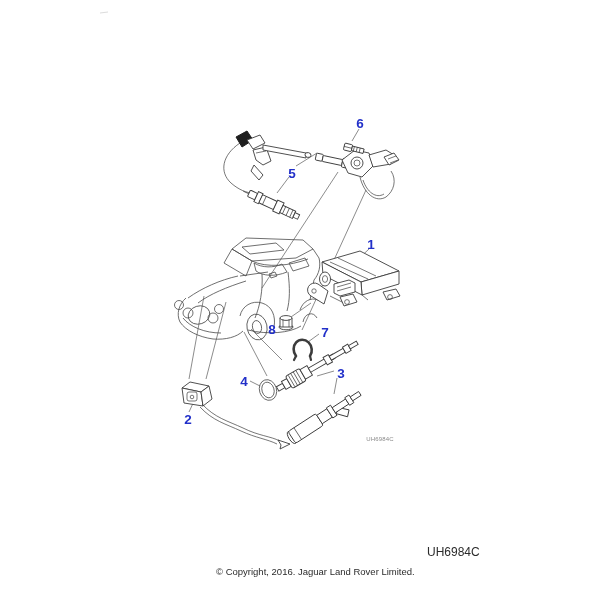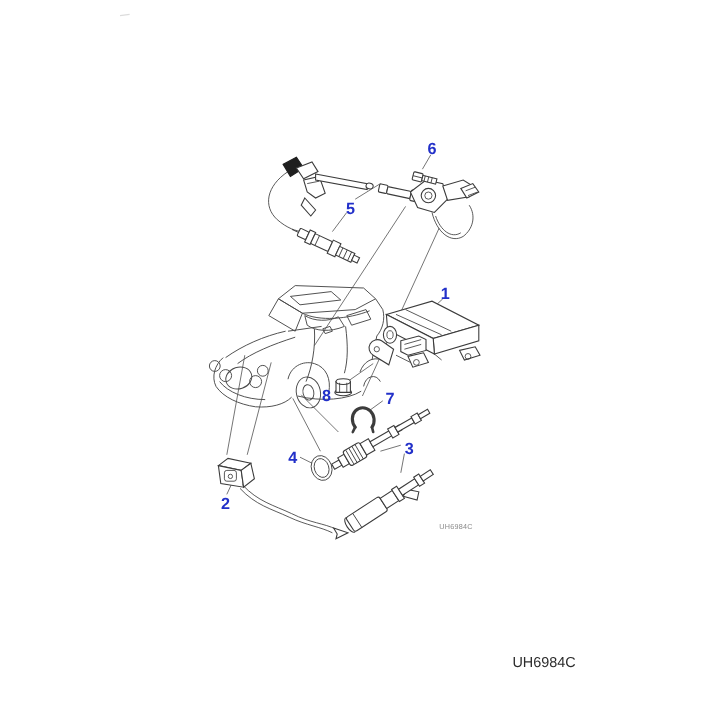--- a/index.html
+++ b/index.html
@@ -232,13 +232,14 @@
     <text class="callout" x="360" y="128" text-anchor="middle">6</text>
     <text class="callout" x="325" y="337" text-anchor="middle">7</text>
     <text class="callout" x="272" y="334" text-anchor="middle">8</text>
   </g>
 
   <text class="tinycode" x="380" y="441" text-anchor="middle">UH6984C</text>
 </svg>
 
 
 <div class="figcode">UH6984C</div>
+<div class="copyright">© Copyright, 2016. Jaguar Land Rover Limited.</div>
 </div>
 
 </body></html>

